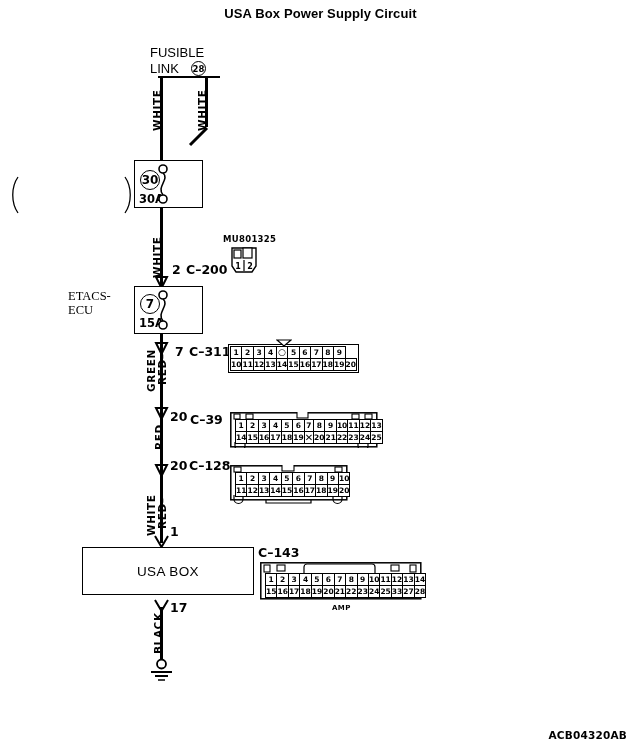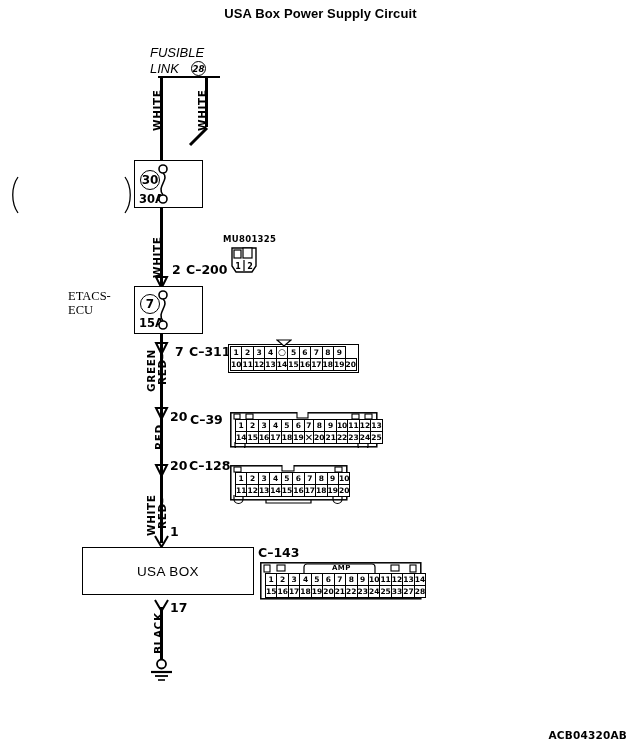--- a/index.html
+++ b/index.html
@@ -10,20 +10,21 @@
   body {
     font-family: "Liberation Sans", sans-serif;
     color: #000;
   }
   #page {
     position: relative;
     width: 641px;
     height: 755px;
     background: #fff;
     overflow: hidden;
+    border-radius: 12px;
   }
   .abs { position: absolute; }
 
   
   #diagram-title {
     left: 0; top: 6px;
     width: 641px;
     text-align: center;
     font-size: 13px;
     font-weight: bold;
@@ -138,30 +139,31 @@
   }
 
   .relay-label { font-size: 12.5px; line-height: 15px; }
   .etacs-label { font-size: 12.5px; line-height: 14px; }
   .fl-label { font-size: 13px; line-height: 16px; }
   .amp-tag {
     font-size: 7px;
     font-weight: bold;
     font-family: "DejaVu Sans", sans-serif;
     letter-spacing: 0.4px;
+    margin-top: 40px;
   }
 </style>
 </head>
 <body>
 
 <div id="page">
 
   <div class="abs" id="diagram-title">USA Box Power Supply Circuit</div>
 
-  <div class="abs fl-label" style="left:150px; top:45px;font-style:italic;">
+  <div class="abs fl-label" style="left:150px; top:45px;">
     <span>FUSIBLE</span><br>
     <span>LINK</span><span class="circ-sm abs" style="left:41px; top:16px; width:15px; height:15px;">28</span>
   </div>
 
   <div class="abs wire wire-h" style="left:158px; top:76px; width:62px; height:2px;"></div>
 
   <div class="abs wire wire-v" style="left:160px; top:76px; width:3px; height:84px;"></div>
 
   <div class="abs wire wire-v" style="left:205px; top:76px; width:3px; height:51px;"></div>
 

